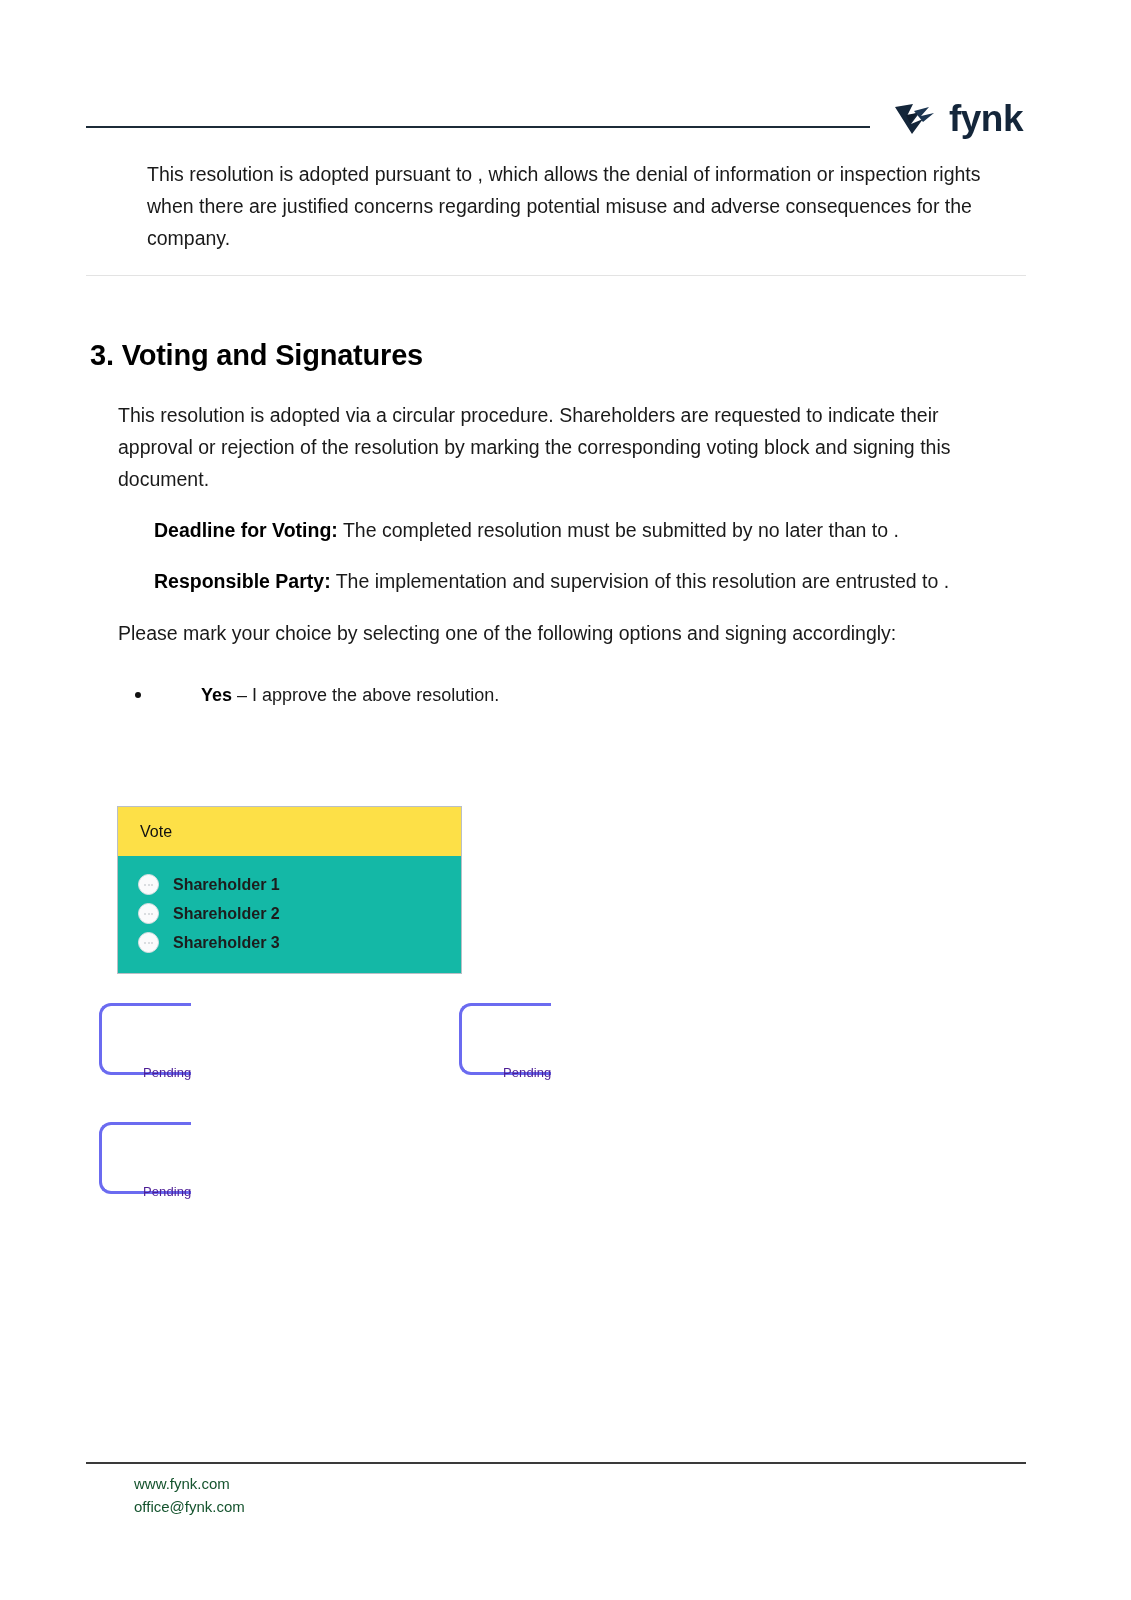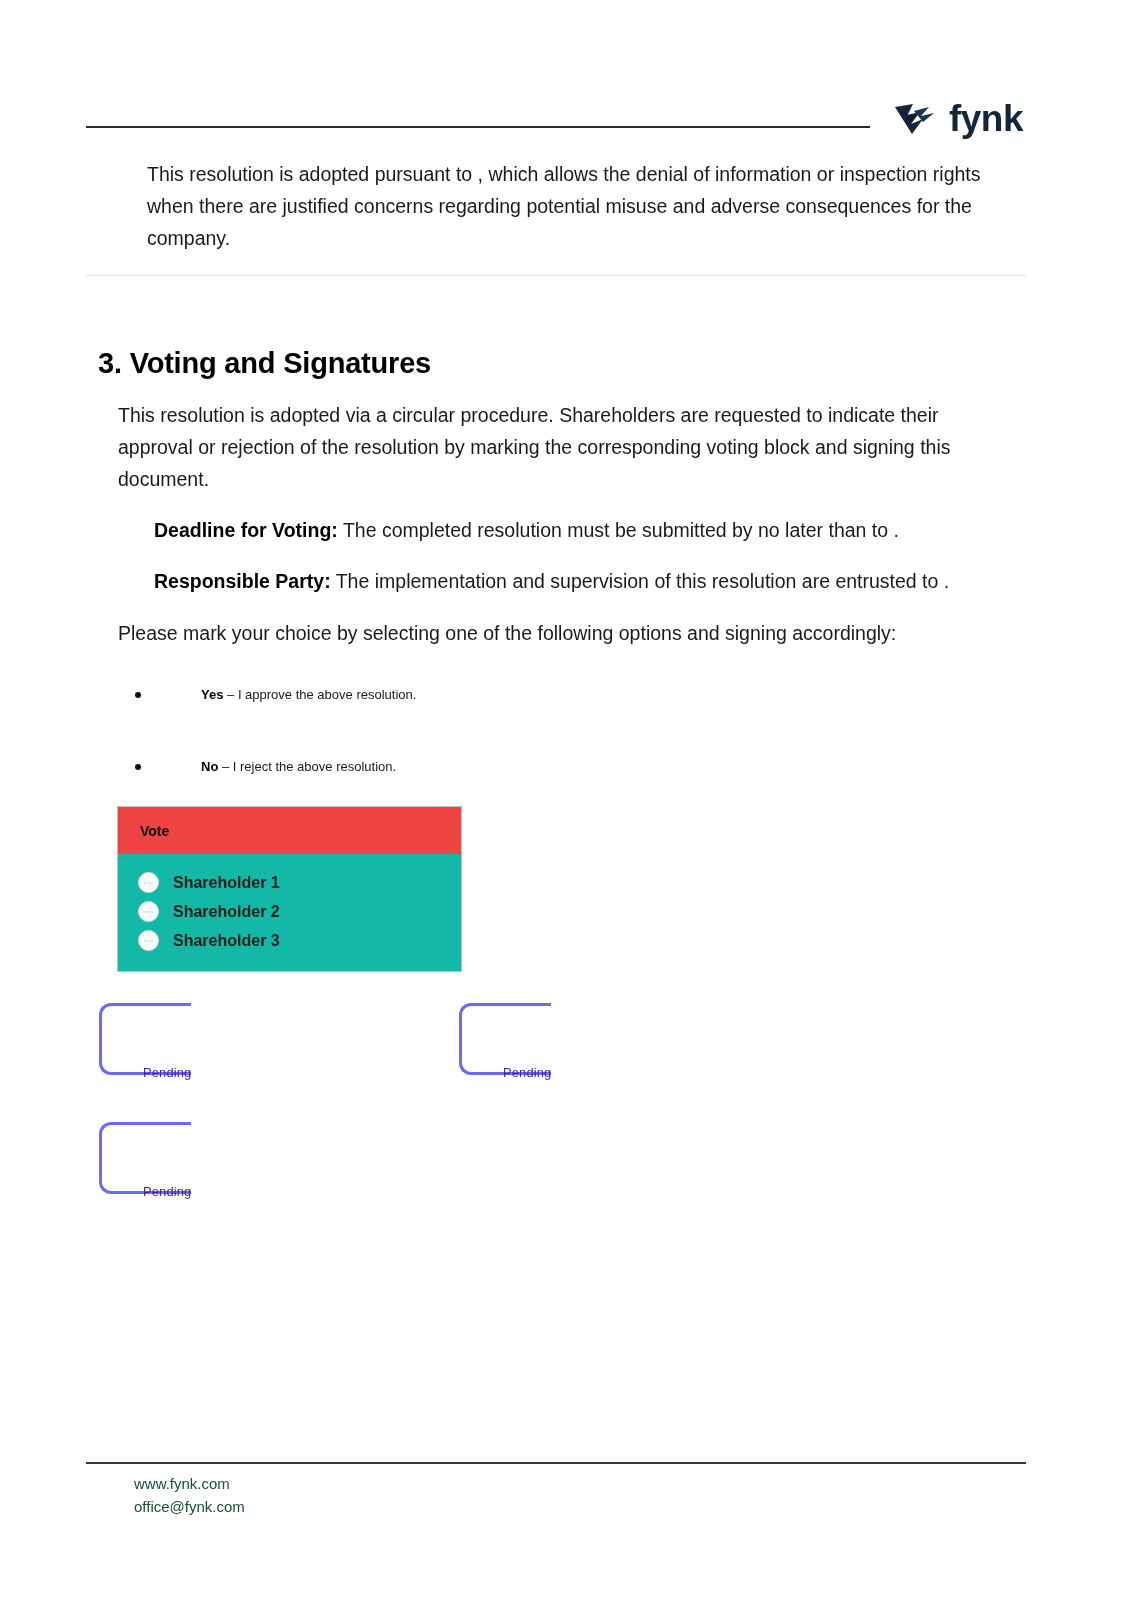--- a/index.html
+++ b/index.html
@@ -121,21 +121,21 @@
     left: 118px;
     top: 680px;
     width: 895px;
     margin: 0;
     padding: 0;
     list-style: none;
   }
   .bullet-item {
     position: relative;
     padding-left: 47px;
-    font-size: 13px;
+    font-size: 18px;
     line-height: 30px;
     color: #1a1a1a;
     margin-bottom: 42px;
   }
   .bullet-item .dot {
     position: absolute;
     left: 17px;
     top: 12px;
     width: 6px;
     height: 6px;
@@ -147,24 +147,24 @@
   .vote-table {
     position: absolute;
     left: 117px;
     top: 806px;
     width: 345px;
     border: 1px solid #b9bfc6;
     box-sizing: border-box;
     background: #ffffff;
   }
   .vote-head {
-    background: #ef4444;
+    background: #fde047;
     padding: 16px 0 15px 22px;
-    font-size: 14px;
-    font-weight: 700;
+    font-size: 16px;
+    font-weight: 400;
     color: #111;
   }
   .vote-body {
     background: #14b8a6;
     padding: 14px 0 16px 0;
   }
   .vote-row {
     display: flex;
     align-items: center;
     padding: 4px 0 4px 20px;
@@ -260,43 +260,39 @@
         <path d="M13 13 L24 11 L17 21 Z" fill="#0f1d2e"></path>
       </svg>
       <span class="logo-word">fynk</span>
     </div>
   </div>
 
   <div class="indent intro-para body-text">This resolution is adopted pursuant to , which allows the denial of information or inspection rights when there are justified concerns regarding potential misuse and adverse consequences for the company.</div>
 
   <div class="thin-rule"></div>
 
-  <h2 class="section-heading" style="margin:12px;">3. Voting and Signatures</h2>
+  <h2 class="section-heading" style="margin:4px;">3. Voting and Signatures</h2>
 
   <p class="para-main p-circular" style="margin:0;">This resolution is adopted via a circular procedure. Shareholders are requested to indicate their approval or rejection of the resolution by marking the corresponding voting block and signing this document.</p>
 
   <p class="para-main p-deadline" style="margin:0;">
     <b>Deadline for Voting:</b><span> The completed resolution must be submitted by no later than to .</span>
   </p>
 
   <p class="para-main p-responsible" style="margin:0;">
     <b>Responsible Party:</b><span> The implementation and supervision of this resolution are entrusted to .</span>
   </p>
 
   <p class="para-main p-mark" style="margin:0;">Please mark your choice by selecting one of the following options and signing accordingly:</p>
 
   <ul class="bullets">
     <li class="bullet-item">
       <span class="dot"></span>
       <b>Yes</b><span> – I approve the above resolution.</span>
     </li>
-    <li class="bullet-item">
-      <span class="dot"></span>
-      <b>No</b><span> – I reject the above resolution.</span>
-    </li>
   </ul>
 
   <div class="vote-table">
     <div class="vote-head">Vote</div>
     <div class="vote-body">
 
       <div class="vote-row">
         <span class="vote-status-icon">
           <i></i>
             <i></i>

